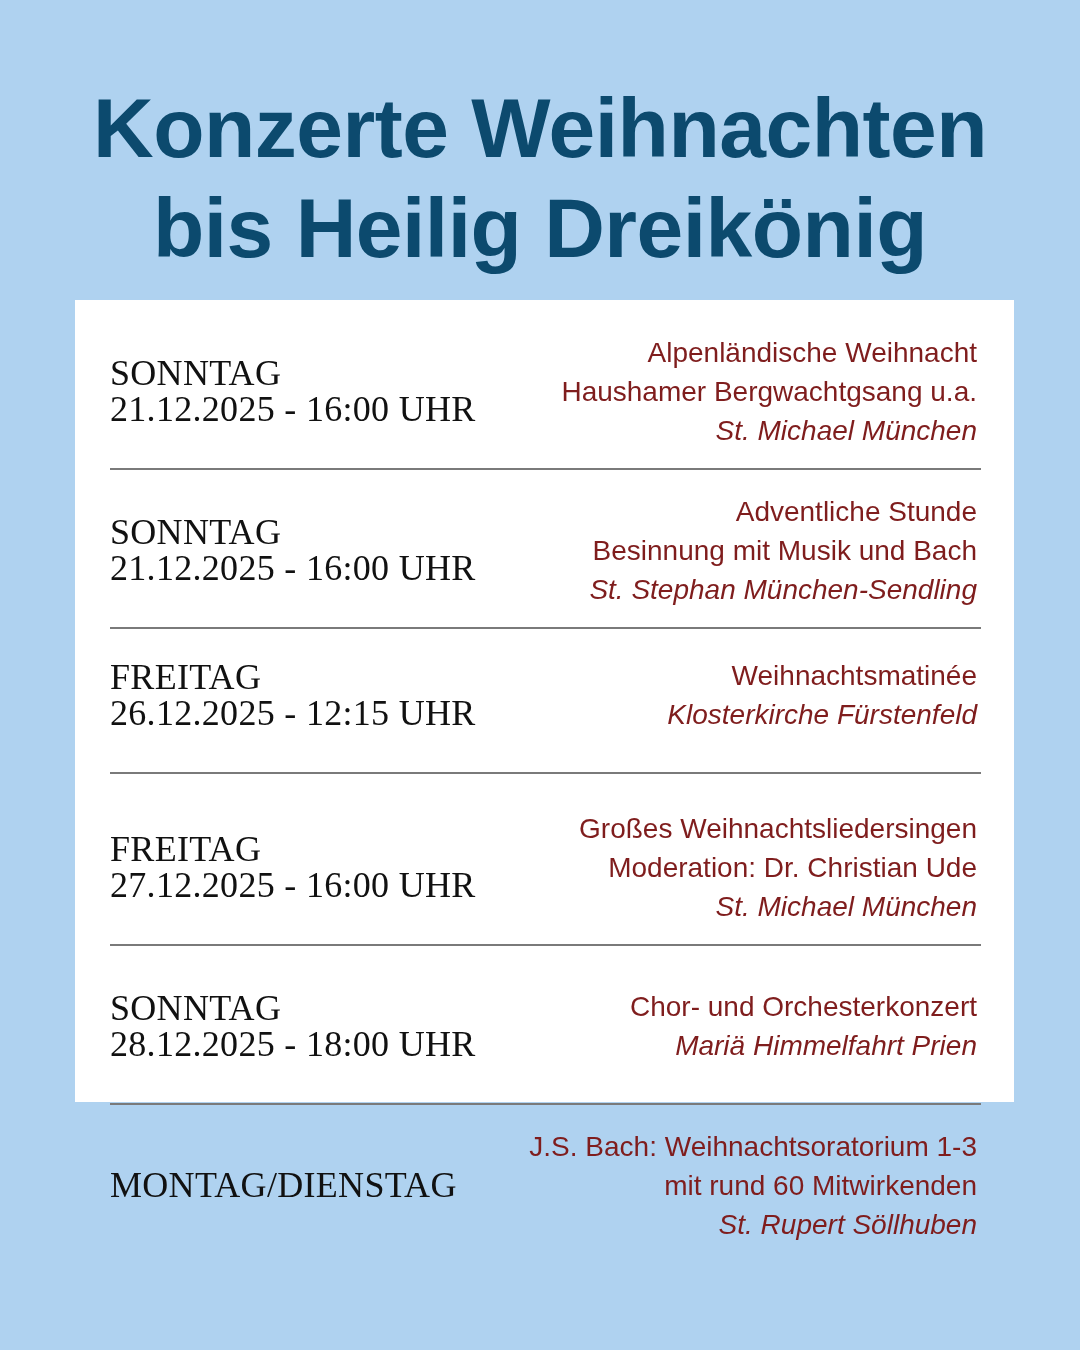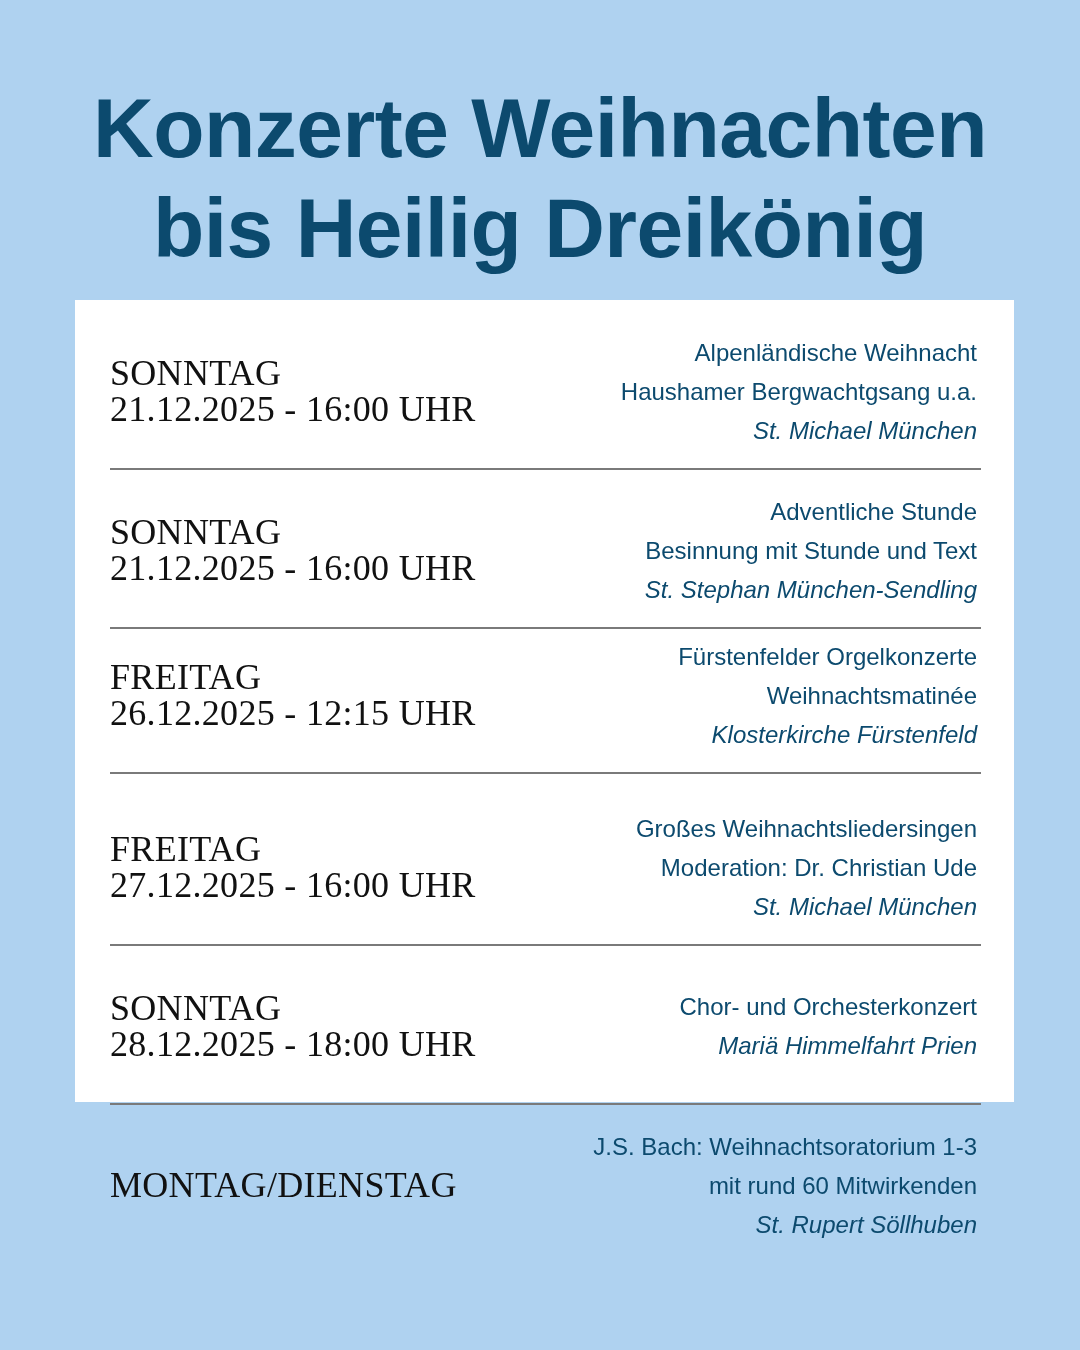--- a/index.html
+++ b/index.html
@@ -64,23 +64,23 @@
       letter-spacing: 0.3px;
       white-space: nowrap;
     }
     .when div { display: block; }
     .what {
       position: absolute;
       right: 4px;
       top: 50%;
       transform: translateY(-50%);
       text-align: right;
-      color: #0c4a6e;
+      color: #7f1d1d;
       font-family: "Liberation Sans", sans-serif;
-      font-size: 24px;
+      font-size: 28px;
       line-height: 39px;
       white-space: nowrap;
     }
     .what .venue { font-style: italic; }
   </style>
 </head>
 <body>
 
 <h1 class="title">
   <span>Konzerte Weihnachten</span>
@@ -102,33 +102,32 @@
     <div class="divider"></div>
   </div>
 
   <div class="row" style="top:171px;">
     <div class="when">
       <div>SONNTAG</div>
       <div>21.12.2025 - 16:00 UHR</div>
     </div>
     <div class="what">
       <div>Adventliche Stunde</div>
-      <div>Besinnung mit Stunde und Text</div>
+      <div>Besinnung mit Musik und Bach</div>
       <div class="venue">St. Stephan München-Sendling</div>
     </div>
     <div class="divider"></div>
   </div>
 
   <div class="row" style="top:316px;">
     <div class="when">
       <div>FREITAG</div>
       <div>26.12.2025 - 12:15 UHR</div>
     </div>
     <div class="what">
-      <div>Fürstenfelder Orgelkonzerte</div>
       <div>Weihnachtsmatinée</div>
       <div class="venue">Klosterkirche Fürstenfeld</div>
     </div>
     <div class="divider"></div>
   </div>
 
   <div class="row" style="top:488px;">
     <div class="when">
       <div>FREITAG</div>
       <div>27.12.2025 - 16:00 UHR</div>

